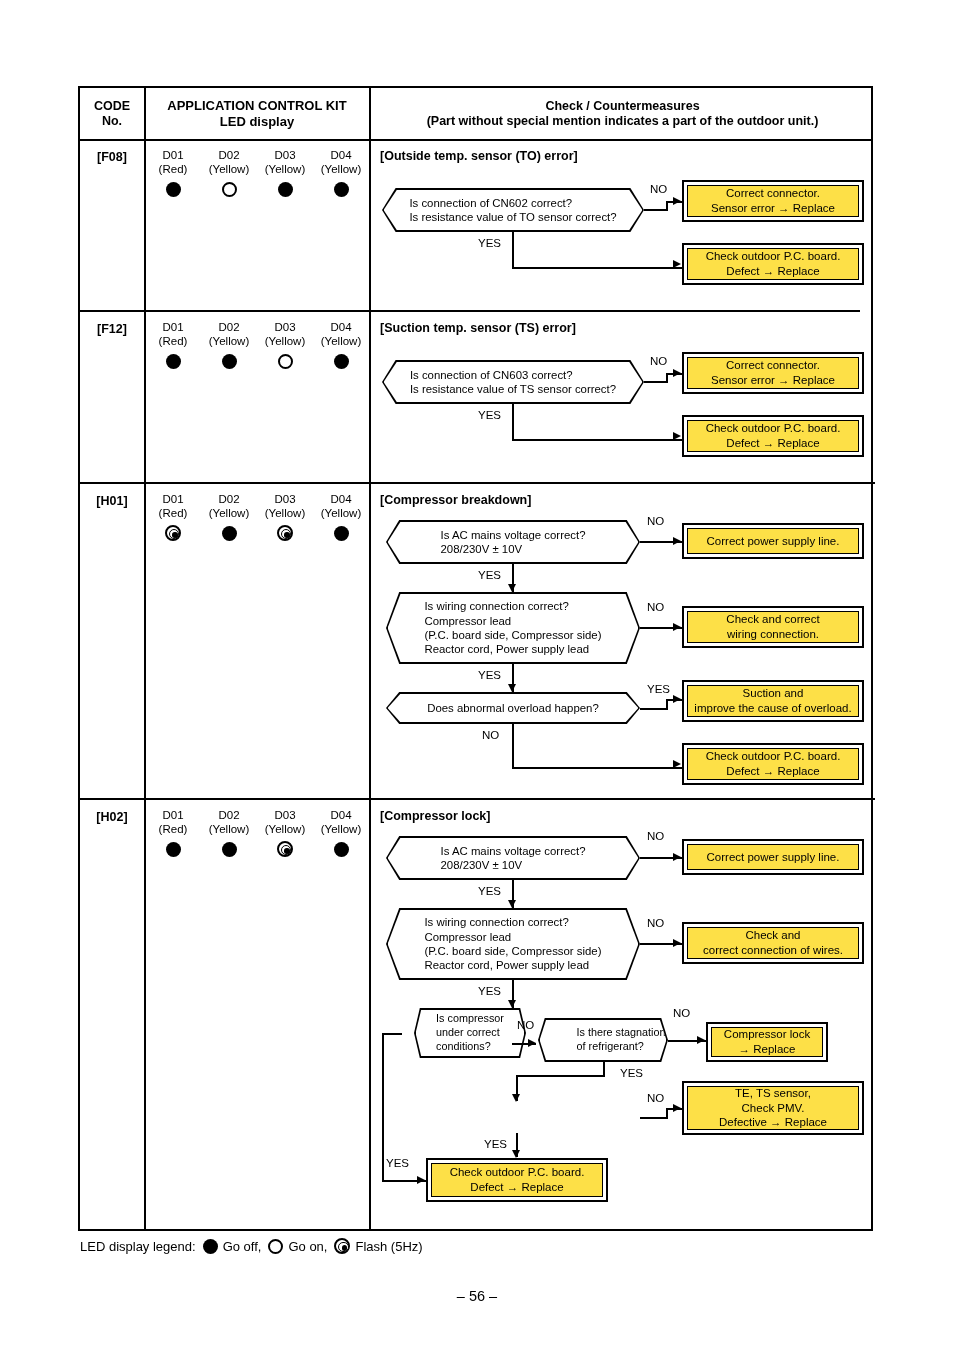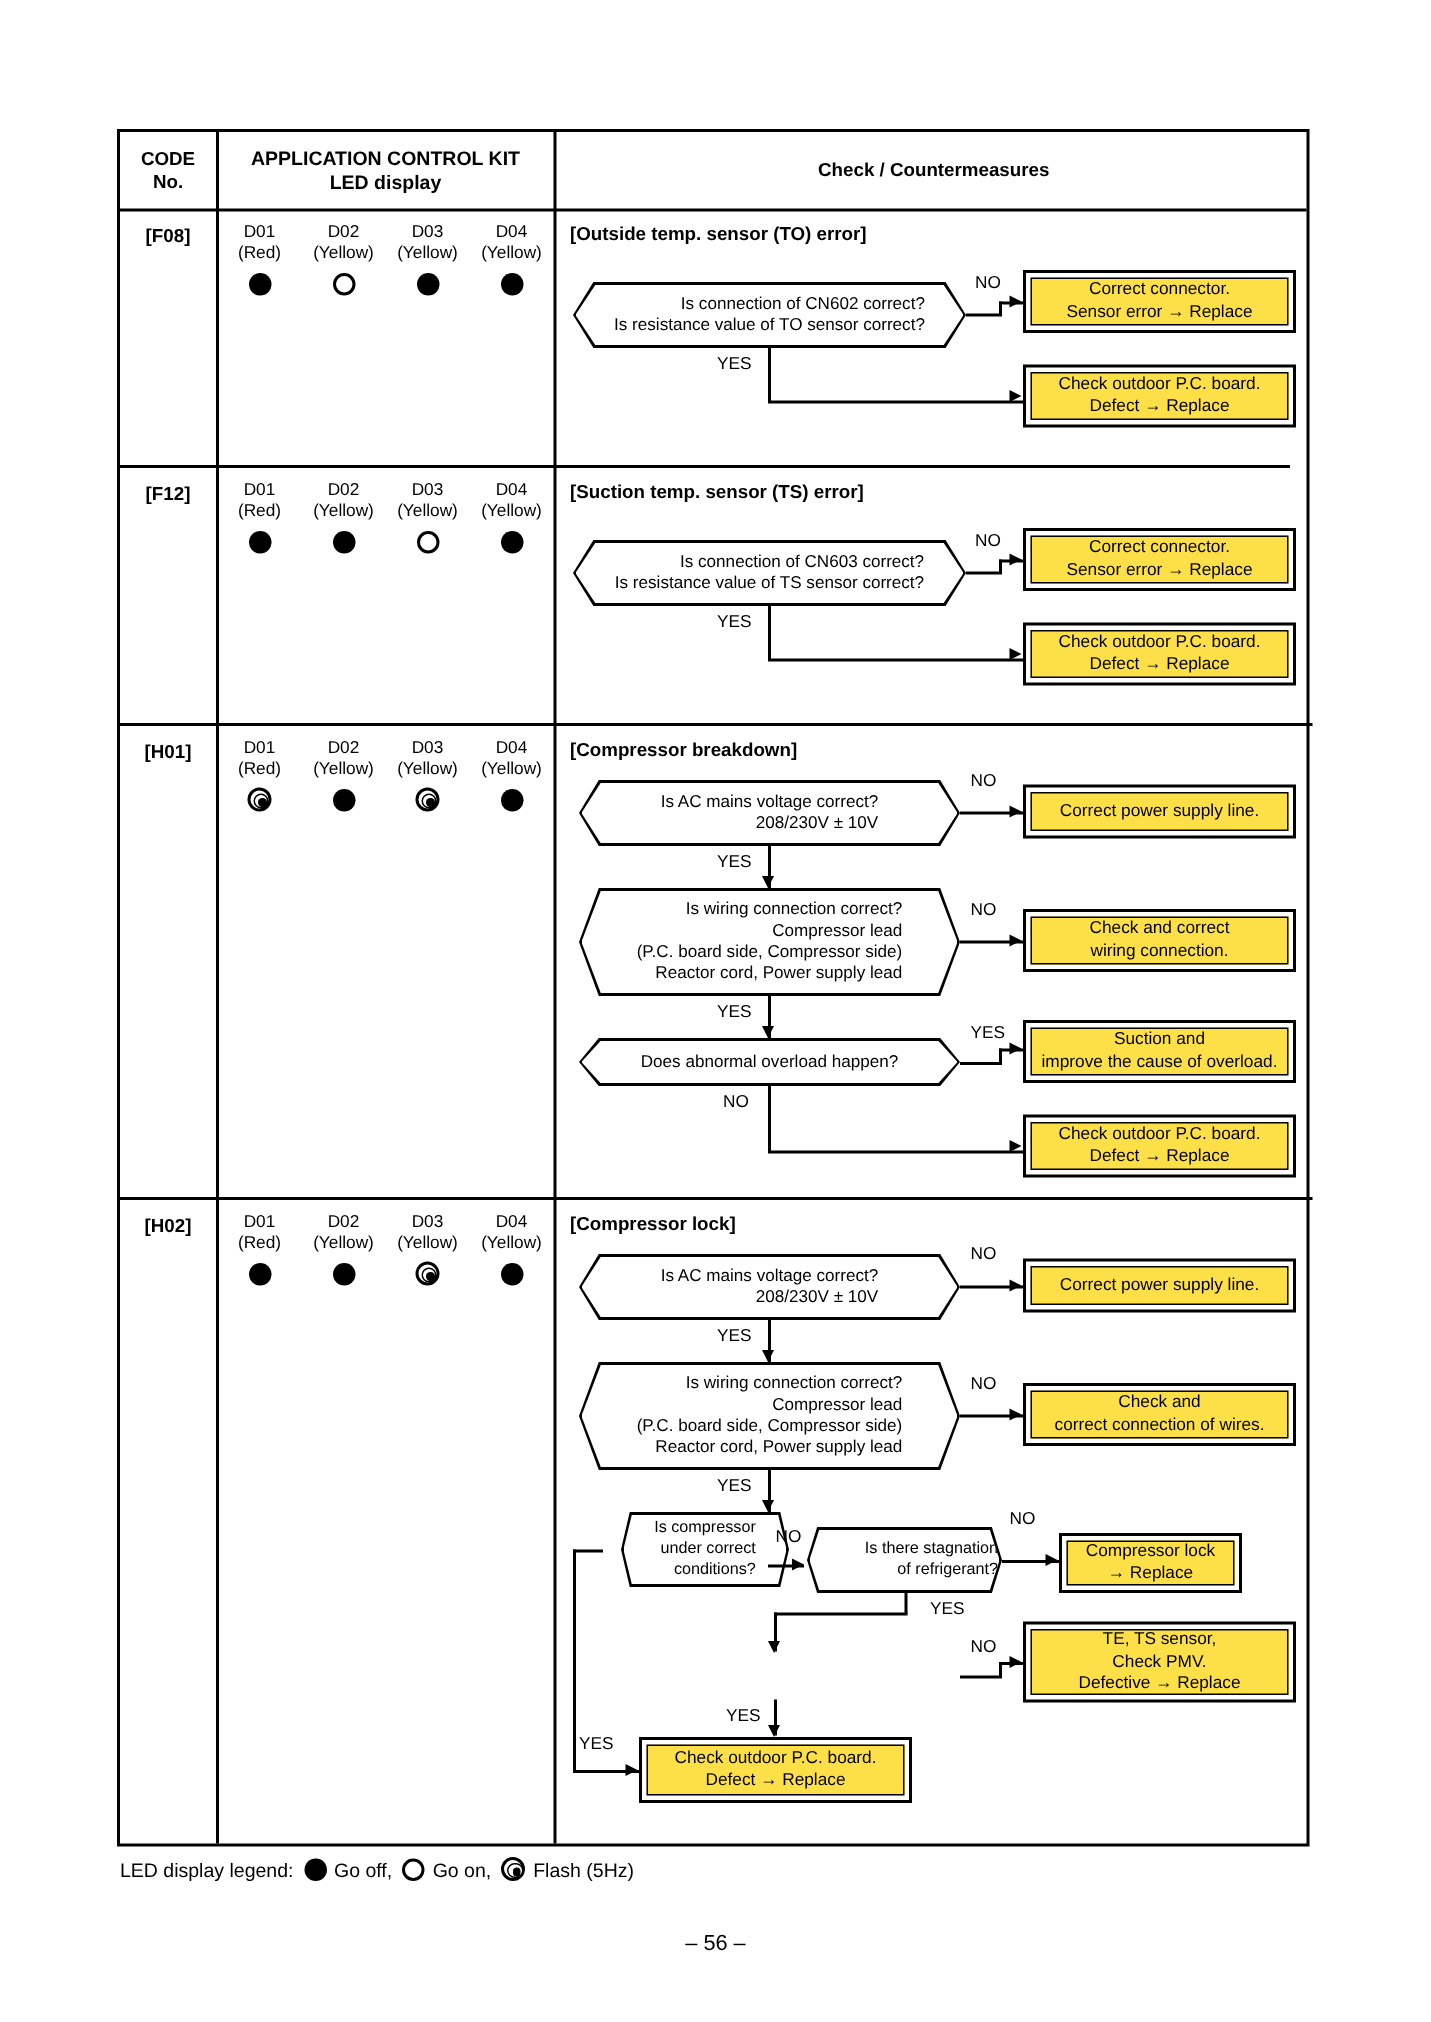--- a/index.html
+++ b/index.html
@@ -80,21 +80,21 @@
   .flow-title {
     position:absolute; font-weight:bold; font-size:12.5px; white-space:nowrap;
   }
   .hex-wrap { position:absolute; }
   .hex-wrap .inner {
     position:absolute; left:1.6px; top:1.6px;
     width:calc(100% - 3.2px); height:calc(100% - 3.2px);
     background:#fff;
     clip-path: polygon(0% 50%, 5.2% 0%, 94.8% 0%, 100% 50%, 94.8% 100%, 5.2% 100%);
     display:flex; align-items:center; justify-content:center;
-    text-align:right; font-size:11.4px; line-height:1.27;
+    text-align:left; font-size:11.4px; line-height:1.27;
   }
   .hex-wrap .outline {
     position:absolute; left:0; top:0; width:100%; height:100%;
     background:#000;
     clip-path: polygon(0% 50%, 5.2% 0%, 94.8% 0%, 100% 50%, 94.8% 100%, 5.2% 100%);
   }
 
   
   .rbox { position:absolute; background:#fff; border:2.6px solid #000; padding:2.6px; }
   .rbox > .in {
@@ -146,20 +146,21 @@
     <div class="hdr-code">
       <span>CODE</span>
       <span>No.</span>
     </div>
     <div class="hdr-led">
       <span>APPLICATION CONTROL KIT</span>
       <span>LED display</span>
     </div>
     <div class="hdr-chk">
       <span>Check / Countermeasures</span>
+      <span>(Part without special mention indicates a part of the outdoor unit.)</span>
     </div>
 
     <div class="row" style="top:52px; height:170px;">
       <div class="code-cell">[F08]</div>
 
       <div class="led-group">
         <div class="led-row">
           <div class="led-col">
             <div class="led-name">D01</div>
             <div class="led-color">(Red)</div>

